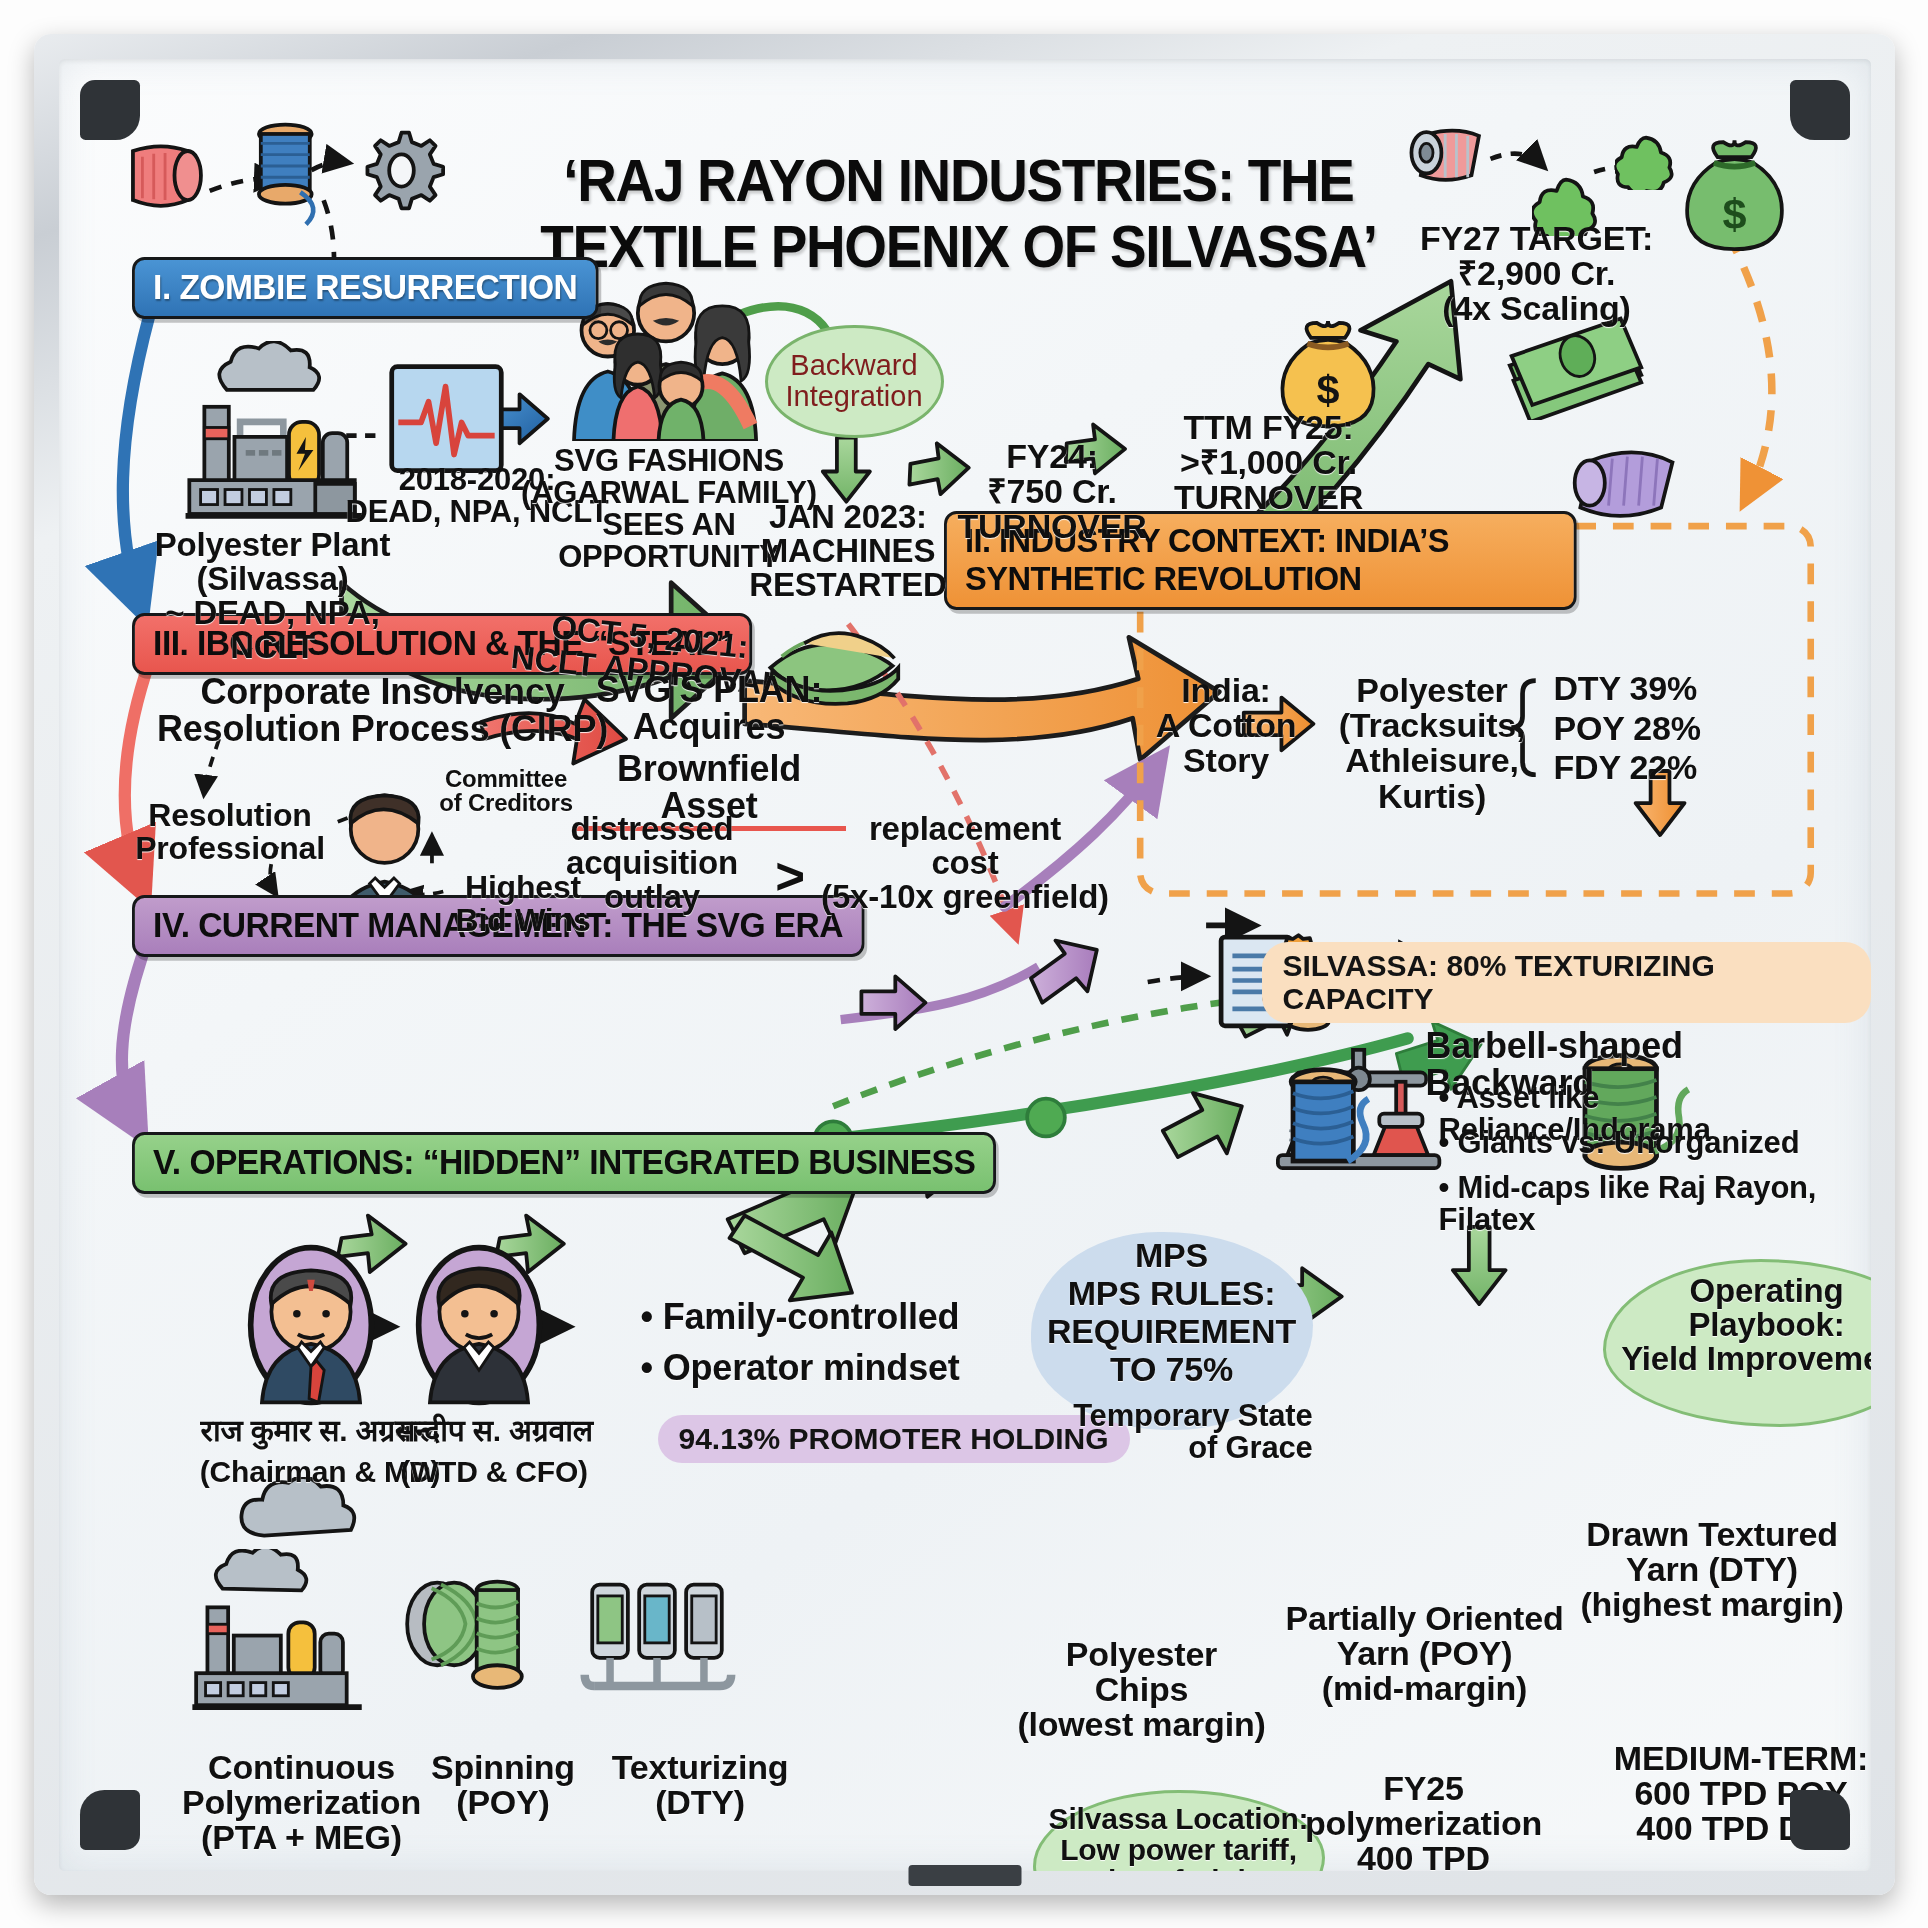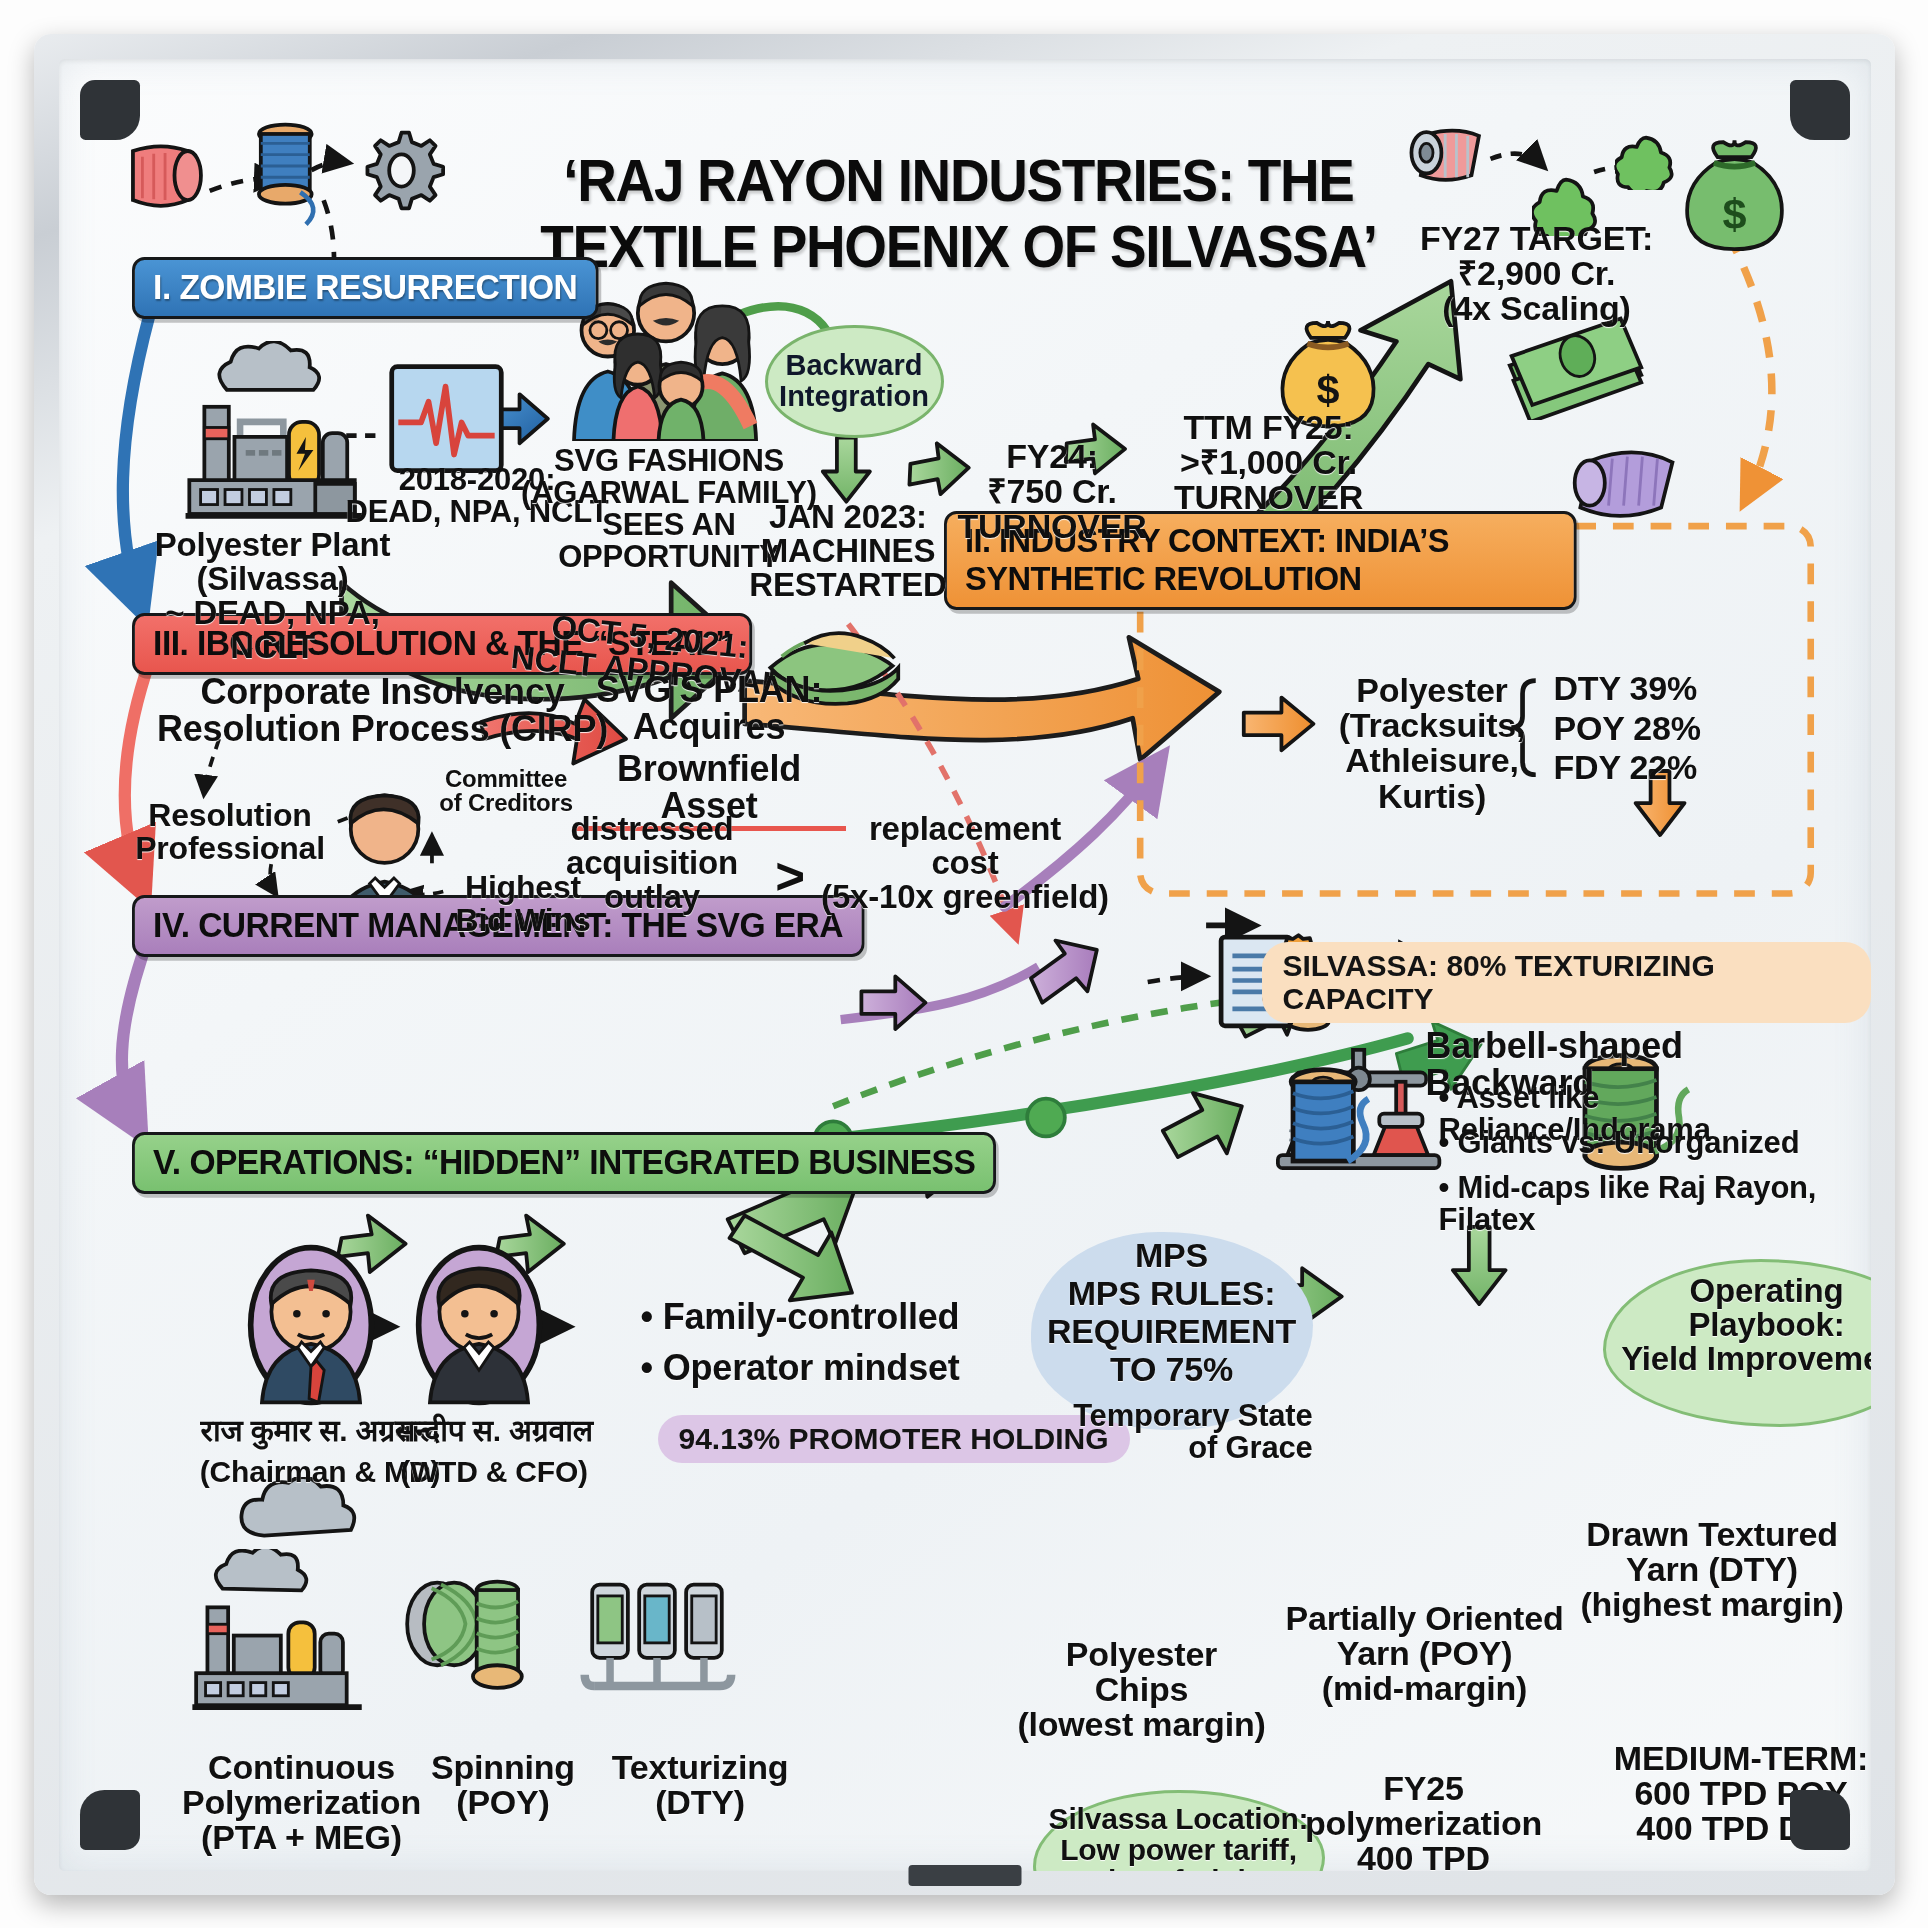--- a/index.html
+++ b/index.html
@@ -66,22 +66,22 @@
   
   .pill {
     position:absolute; border-radius:26px; padding:7.5px 21px;
     font-weight:800; font-size:28px; color:#141414; line-height:1.1;
   }
   .pill-orange { background:#fadfc0; }
   .pill-purple { background:#dcc6e6; }
 
   .ellipse {
     position:absolute; border-radius:50%; display:flex; align-items:center;
-    justify-content:center; text-align:center; font-weight:700;
-    line-height:1.08; color:#0f172a;
+    justify-content:center; text-align:center; font-weight:400;
+    line-height:1.08; color:#7f1d1d;
   }
   .el-green { background:#cdeac4; border:3.8px solid #7ab46c; }
   .cloud-blue { background:#ccdced; border-radius:46% 54% 50% 50% / 52% 48% 54% 46%; }
   .cloud-green { background:#cdeac4; border:3.8px solid #83bd76; border-radius:48% 52% 46% 54% / 54% 46% 54% 46%; }
   .blob-green { background:#cdeac4; border:3.8px solid #83bd76; border-radius:50% 50% 48% 52% / 54% 48% 52% 46%; }
 
   svg.layer { position:absolute; left:0; top:0; width:100%; height:100%; pointer-events:none; z-index:5;}
   .fig { position:absolute; z-index:6; }
   .tz { z-index: 12; }
   .ul-red { border-bottom:5.6px solid #e8564e; padding-bottom:1.9px; }
@@ -565,20 +565,23 @@
       <div class="t tz" style="left:885px;top:380px;width:217px;font-size:34px;">FY24:
 ₹750 Cr.
 TURNOVER</div>
       <div class="t tz" style="left:1083px;top:351px;width:254px;font-size:34px;">TTM FY25:
 &gt;₹1,000 Cr.
 TURNOVER</div>
       <div class="t tz" style="left:1337px;top:162px;width:282px;font-size:34px;">FY27 TARGET:
 ₹2,900 Cr.
 (4x Scaling)</div>
 
+      <div class="t tz" style="left:1083px;top:614px;width:169px;font-size:34px;">India:
+A Cotton
+Story</div>
       <div class="t tz" style="left:1256px;top:614px;width:235px;font-size:34px;">Polyester
 (Tracksuits,
 Athleisure, Kurtis)</div>
 
       <div class="t tz left" style="left:1495px;top:612px;width:188px;font-size:34px;">DTY 39%</div>
       <div class="t tz left" style="left:1495px;top:652px;width:188px;font-size:34px;">POY 28%</div>
       <div class="t tz left" style="left:1495px;top:691px;width:188px;font-size:34px;">FDY 22%</div>
 
       <div class="pill pill-orange tz" style="left:1203px;top:883px;font-size:30px;">
         <span>SILVASSA: 80% TEXTURIZING CAPACITY</span>

